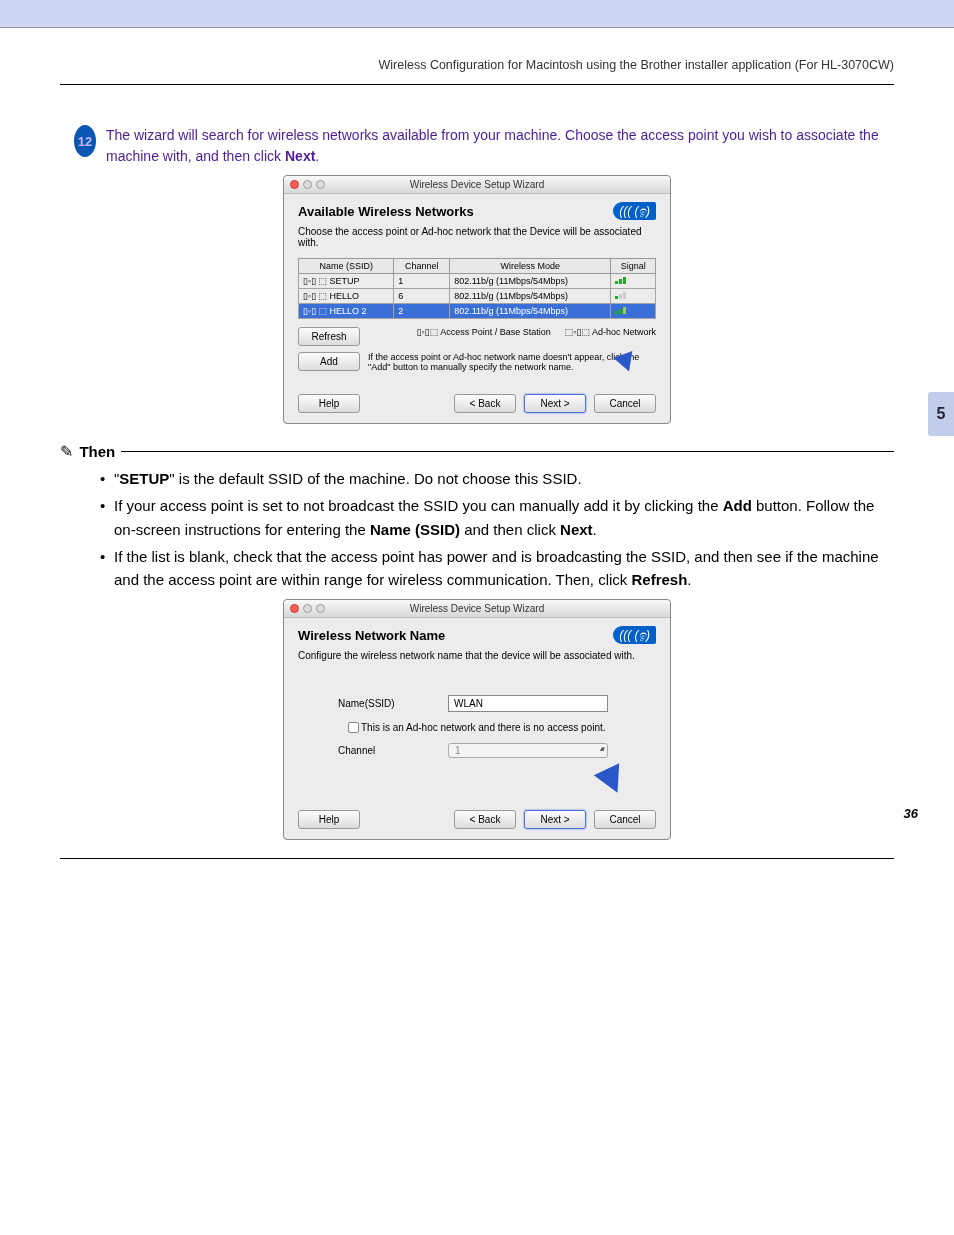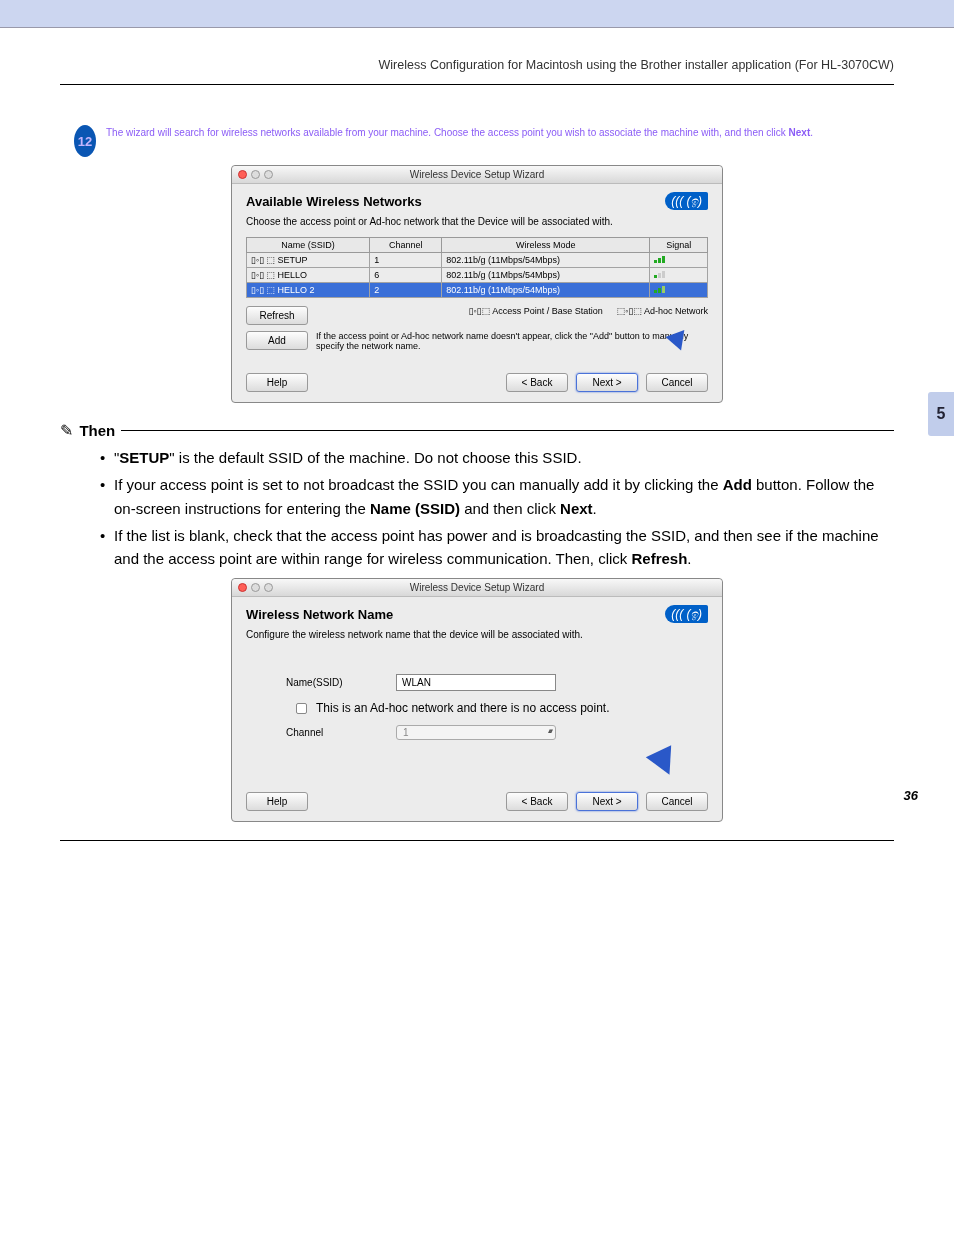--- a/index.html
+++ b/index.html
@@ -2,24 +2,24 @@
 <html><head>
 <meta charset="utf-8">
 <style>
   * { box-sizing: border-box; margin: 0; padding: 0; }
   body { font-family: Arial, Helvetica, sans-serif; font-size: 13px; color: #000; background: #fff; width: 954px; margin: 0 auto; position: relative; }
   .topbar { height: 28px; background: #ccd6f0; border-bottom: 1px solid #99a; }
   .content { padding: 30px 60px 0 60px; }
   .header-line { text-align: right; font-size: 12.5px; color: #333; padding-bottom: 12px; border-bottom: 1px solid #000; margin-bottom: 40px; }
   .step-row { display: flex; align-items: flex-start; margin-bottom: 6px; }
   .step-badge { width: 22px; height: 32px; border-radius: 50%; background: #0a56b3; color: #c4b5fd; font-weight: bold; font-size: 13px; display: inline-flex; align-items: center; justify-content: center; margin-right: 10px; flex-shrink: 0; margin-left: 14px; }
-  .step-text { font-size: 10px; line-height: 1.5; color: #8b5cf6; }
+  .step-text { font-size: 14px; line-height: 1.5; color: #4c1d95; }
   .step-text b { font-weight: bold; }
 
-  .dialog { width: 492px; margin: 8px auto 18px auto; background: #ececec; border: 1px solid #888; border-radius: 4px; font-size: 10px; color: #000; }
+  .dialog { width: 388px; margin: 8px auto 18px auto; background: #ececec; border: 1px solid #888; border-radius: 4px; font-size: 10px; color: #000; }
   .dialog-titlebar { height: 18px; background: linear-gradient(#f8f8f8,#d8d8d8); border-top-left-radius: 4px; border-top-right-radius: 4px; display:flex; align-items:center; padding:0 6px; border-bottom:1px solid #bbb; position:relative; }
   .tb-dots { display:flex; gap:4px; }
   .tb-dot { width:9px; height:9px; border-radius:50%; border:1px solid #999; }
   .tb-dot.red { background:#ff5f57; border-color:#c33; }
   .tb-dot.gray { background:#ddd; }
   .tb-title { position:absolute; left:0; right:0; text-align:center; font-size:10px; color:#333; }
   .dialog-body { padding: 8px 14px 10px 14px; }
   .dlg-head { display:flex; justify-content:space-between; align-items:center; margin-bottom:6px; }
   .dlg-head h3 { font-size:13px; font-weight:bold; }
   .wifi-logo { background:#0060c8; color:#fff; padding:2px 6px; border-radius:10px 2px 2px 10px; font-size:12px; font-style:italic; }
@@ -37,21 +37,21 @@
   .arrow-blue { position:absolute; right:20px; top:2px; width:0;height:0; border-left:10px solid transparent; border-right:10px solid transparent; border-top:18px solid #2a58c8; transform: rotate(-20deg);}
   .dlg-foot { display:flex; gap:8px; justify-content:center; padding:6px 14px 10px 14px; }
   .dlg-foot .mac-btn.primary { border:1.5px solid #4a72d8; box-shadow:0 0 2px #4a72d8; }
   .dlg-foot .spacer { flex:1; }
 
   .form-row { display:flex; align-items:center; margin:10px 0 10px 40px; }
   .form-row label { width:110px; font-size:10px; }
   .text-input { border:1px solid #888; padding:2px 5px; font-size:10px; width:160px; background:#fff; }
   .select-like { border:1px solid #aaa; border-radius:3px; padding:1px 18px 1px 6px; font-size:10px; width:160px; background:#f4f4f4; position:relative; color:#888;}
   .select-like::after { content:"▴▾"; font-size:7px; line-height:6px; position:absolute; right:4px; top:2px; color:#555; letter-spacing:-2px; white-space:pre; }
-  .chk-row { display:flex; align-items:center; margin:4px 0 8px 50px; font-size:12px; gap:9px;}
+  .chk-row { display:flex; align-items:center; margin:4px 0 8px 50px; font-size:10px; gap:2px;}
   .chk { width:11px; height:11px; border:1px solid #888; background:#fff; border-radius:2px; }
   .big-arrow2 { width:0;height:0; border-left:14px solid transparent; border-right:14px solid transparent; border-top:26px solid #2a58c8; transform: rotate(-25deg); margin-left:auto; margin-right:30px;}
 
   .note-head { display:flex; align-items:center; gap:6px; margin: 8px 0 6px 0; }
   .note-head .pencil { font-size:16px; }
   .note-head .lbl { font-weight:bold; font-size:15px; }
   .note-head .rule { flex:1; border-bottom:1px solid #000; height:1px; }
   .note-list { padding-left: 40px; }
   .note-list li { font-size:15px; line-height:1.55; margin-bottom:4px; list-style: none; position:relative; padding-left:14px;}
   .note-list li::before { content:"•"; position:absolute; left:0; }

